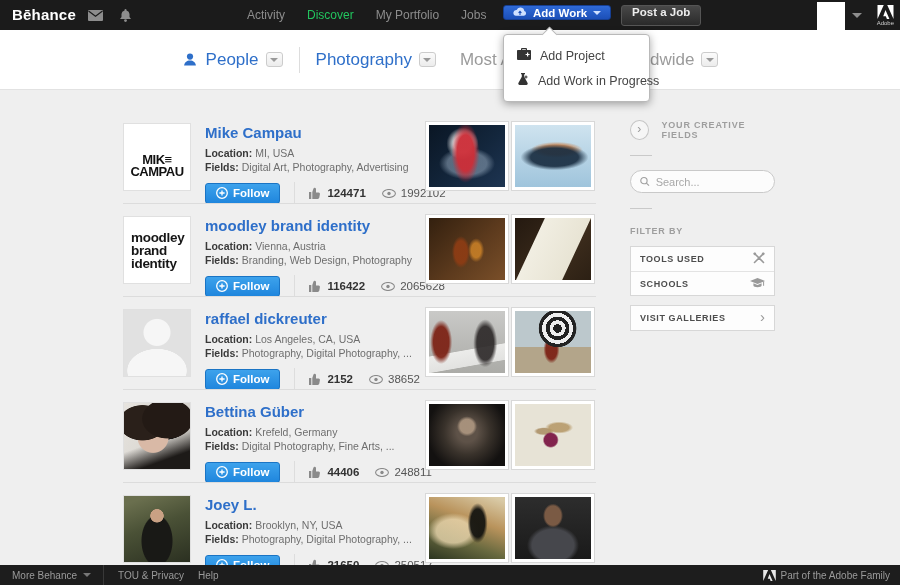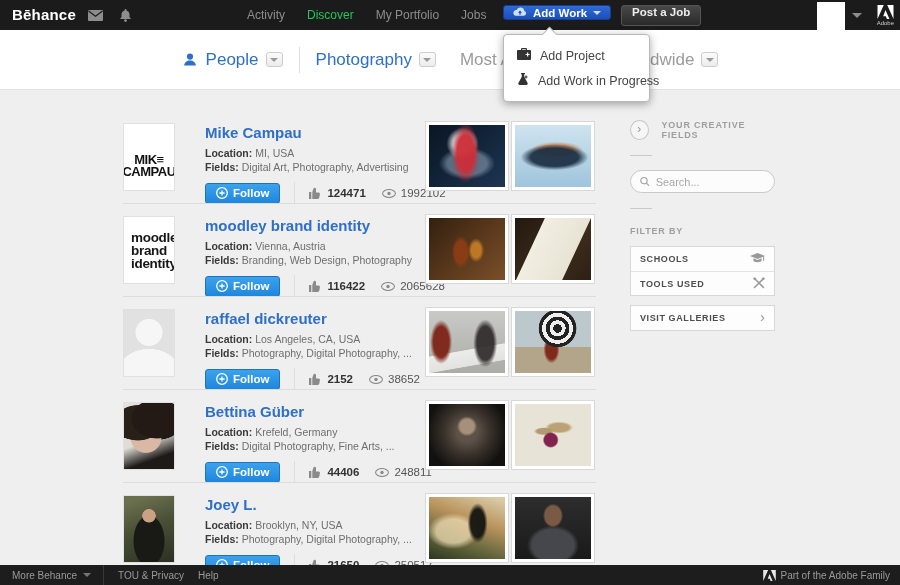--- a/index.html
+++ b/index.html
@@ -65,21 +65,21 @@
   .caret-box i { width:0; height:0; border:4px solid transparent; border-top:4px solid #999; margin-top:4px; }
   .fb-vbar { width:1px; height:26px; background:#ddd; margin:0 16px; }
   .fb-gap { width:24px; }
   .fb-person-icon { margin-right:8px; display:flex; }
 
   
   .main { position:absolute; left:123px; top:123px; width:473px; }
   .person { position:relative; padding-bottom:12px; }
   .person + .person { border-top:1px solid #dcdcdc; padding-top:12px; }
   .p-inner { position:relative; height:68px; }
-  .avatar { position:absolute; left:0; top:0; width:52px; height:68px; border:1px solid #e0e0e0; overflow:hidden; cursor:pointer; }
+  .avatar { position:absolute; left:0; top:0; width:68px; height:68px; border:1px solid #e0e0e0; overflow:hidden; cursor:pointer; }
   .avatar-logo1 { background:#fff; display:flex; flex-direction:column; justify-content:flex-end; align-items:center; padding-bottom:12px; color:#111; font-weight:bold; font-size:13px; line-height:12px; letter-spacing:-.5px; }
   .avatar-logo2 { background:#fff; display:flex; flex-direction:column; justify-content:center; padding-left:7px; color:#161616; font-weight:bold; font-size:13.5px; line-height:13px; letter-spacing:-.3px; }
   .avatar-ph {
     background:
       radial-gradient(circle at 50% 34%, #f6f6f6 0 13px, rgba(0,0,0,0) 14px),
       radial-gradient(ellipse 30px 22px at 50% 92%, #f6f6f6 0 98%, rgba(0,0,0,0) 100%),
       #e1e1e1;
   }
   .avatar-p4 {
     background:
@@ -512,39 +512,39 @@
     <svg width="11" height="11" viewBox="0 0 11 11">
         <circle cx="4.5" cy="4.5" r="3.6" fill="none" stroke="#a0a0a0" stroke-width="1.3"></circle>
         <path d="M7.3 7.3L10.3 10.3" stroke="#a0a0a0" stroke-width="1.3"></path>
       </svg>
     <input type="text" placeholder="Search..." style="">
   </div>
   <div class="sb-div"></div>
   <div class="sb-filterby">FILTER BY</div>
   <div class="sb-group">
     <div class="sb-box">
+      <span class="sb-box-label">TOOLS USED</span>
+      <span>
+        <svg width="12" height="12" viewBox="0 0 12 12">
+            <path d="M1.5 1.5l9 9M10.5 1.5l-9 9" stroke="#9a9a9a" stroke-width="1.6" stroke-linecap="round"></path>
+            <circle cx="1.8" cy="1.8" r="1.4" fill="#9a9a9a"></circle>
+            <circle cx="10.2" cy="1.8" r="1.4" fill="#9a9a9a"></circle>
+          </svg>
+      </span>
+    </div>
+    <div class="sb-box">
       <span class="sb-box-label">SCHOOLS</span>
       <span>
         <svg width="15" height="11" viewBox="0 0 15 11">
             <path fill="#9a9a9a" d="M7.5 0L0 3l7.5 3L15 3z"></path>
             <path fill="#9a9a9a" d="M3.4 5.2v2.3c0 .9 1.9 1.7 4.1 1.7s4.1-.8 4.1-1.7V5.2L7.5 6.9z"></path>
             <rect x="13.1" y="3.4" width="1" height="4.4" fill="#9a9a9a"></rect>
           </svg>
       </span>
     </div>
-    <div class="sb-box">
-      <span class="sb-box-label">TOOLS USED</span>
-      <span>
-        <svg width="12" height="12" viewBox="0 0 12 12">
-            <path d="M1.5 1.5l9 9M10.5 1.5l-9 9" stroke="#9a9a9a" stroke-width="1.6" stroke-linecap="round"></path>
-            <circle cx="1.8" cy="1.8" r="1.4" fill="#9a9a9a"></circle>
-            <circle cx="10.2" cy="1.8" r="1.4" fill="#9a9a9a"></circle>
-          </svg>
-      </span>
-    </div>
   </div>
   <div class="sb-single">
     <div class="sb-box">
       <span class="sb-box-label">VISIT GALLERIES</span>
       <span class="sb-chev">›</span>
     </div>
   </div>
 </div>
 
 <div class="footer">

